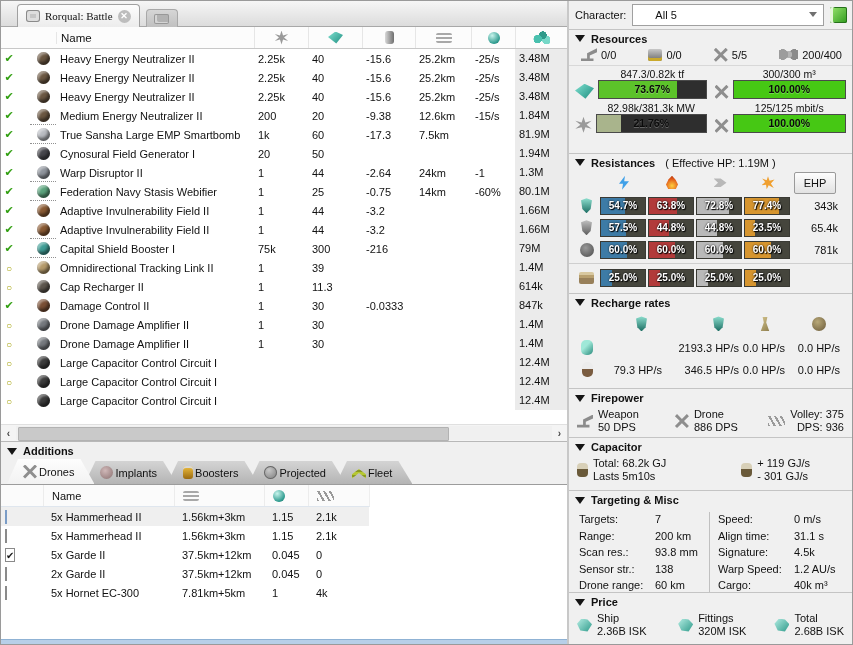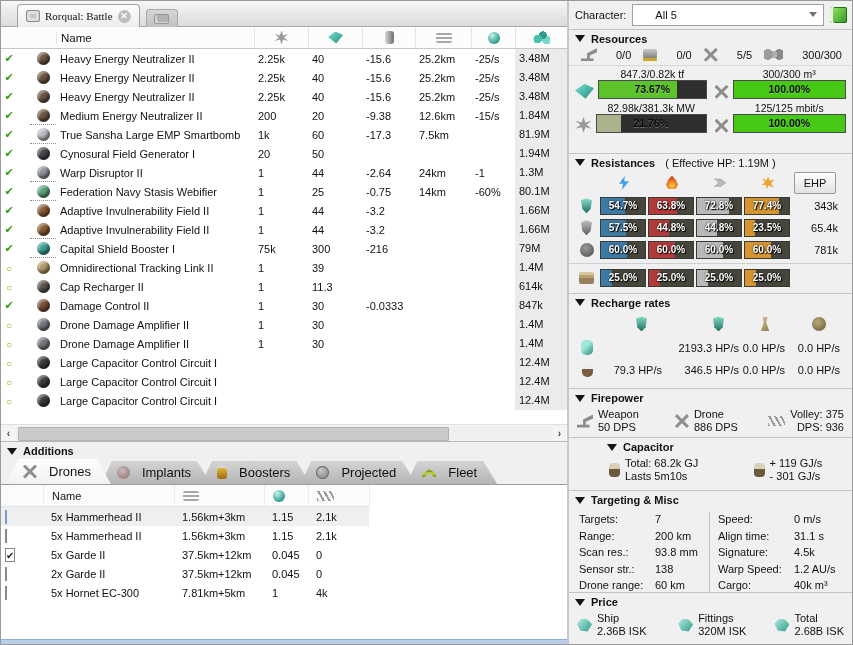--- a/index.html
+++ b/index.html
@@ -33,21 +33,21 @@
   
   .hscroll{margin-top:14px;height:16px;display:flex;align-items:center;background:#f4f4f4;border-top:1px solid #e0e0e0;}
   .sb-btn{width:15px;height:16px;display:flex;align-items:center;justify-content:center;color:#444;font-weight:bold;font-size:10px;}
   .sb-track{flex:1;height:14px;background:#f0f0f0;position:relative;}
   .sb-thumb{position:absolute;left:2px;top:1px;height:12px;width:80%;background:#c9c9c9;border:1px solid #b2b2b2;border-radius:1px;}
   
   .additions{flex:1;display:flex;flex-direction:column;border-top:1px solid #b8b8b8;background:#f0f0f0;}
   .sect-head{display:flex;align-items:center;gap:6px;padding:3px 4px 2px 6px;font-weight:bold;}
   .tri{width:0;height:0;border-left:5px solid transparent;border-right:5px solid transparent;border-top:7px solid #151515;}
   .add-tabs{display:flex;align-items:flex-end;height:25px;padding-left:6px;border-bottom:1px solid #9c9c9c;}
-  .atab{display:flex;align-items:center;gap:12px;height:23px;padding:0 20px 0 16px;margin-right:-10px;background:linear-gradient(#d4d4d4,#b4b4b4);clip-path:polygon(11px 0,calc(100% - 14px) 0,100% 100%,0 100%);font-size:13px;position:relative;}
+  .atab{display:flex;align-items:center;gap:2px;height:23px;padding:0 20px 0 16px;margin-right:-10px;background:linear-gradient(#d4d4d4,#b4b4b4);clip-path:polygon(11px 0,calc(100% - 14px) 0,100% 100%,0 100%);font-size:11px;position:relative;}
   .atab.active{background:linear-gradient(#fdfdfd,#f2f2f2);z-index:5;height:25px;}
   .drone-area{flex:1;background:#fff;position:relative;}
   .dgrid{display:grid;grid-template-columns:28px 14px 131px 90px 44px 61px;align-items:center;width:368px;}
   .dt-header{height:21px;border-bottom:1px solid #dfe6ee;background:#fbfbfb;border-right:1px solid #eee;}
   .dt-header .hcell{display:flex;align-items:center;height:21px;border-left:1px solid #ececec;padding-left:8px;}
   .drow{height:19px;}
   .drow[data-selected="true"]{background:#efefef;}
   .dcell{padding-left:8px;white-space:nowrap;}
   .cbox{width:13px;height:13px;margin-left:4px;background:#fff;border:1px solid #8a8a8a;box-sizing:border-box;text-align:center;line-height:11px;}
   .cbox[data-cb="blue"]{background:#bdd3ee;border-color:#7a9cc6;}
@@ -56,21 +56,21 @@
   
   .char-row{height:29px;display:flex;align-items:center;gap:6px;padding:0 5px 0 6px;}
   .dropdown{flex:1;height:20px;border:1px solid #a0a0a0;background:#fff;display:flex;align-items:center;padding-left:22px;position:relative;}
   .dropdown .arr{position:absolute;right:6px;top:7px;width:0;height:0;border-left:4px solid transparent;border-right:4px solid transparent;border-top:5px solid #707070;}
   .i-book{display:inline-block;width:17px;height:16px;border-radius:2px;background:linear-gradient(135deg,#9ce870,#2f9a1e);box-shadow:inset 3px 0 0 #e4f6da,inset 0 0 0 1px #25701a;}
   .sect{border-top:1px solid #c4c4c4;padding-bottom:2px;}
   .sect-title{font-weight:bold;}
   .sect-sub{font-weight:normal;margin-left:4px;}
   
   .slots-row{display:flex;align-items:center;justify-content:space-between;padding:1px 10px 3px 12px;}
-  .slot-item{display:flex;align-items:center;gap:19px;}
+  .slot-item{display:flex;align-items:center;gap:4px;}
   .res-bars{display:grid;grid-template-columns:1fr 1fr;gap:3px 8px;padding:2px 6px 6px 6px;border-top:1px solid #d8d8d8;}
   .res-bar-item{display:flex;align-items:flex-end;gap:4px;}
   .res-bar-stack{flex:1;}
   .res-bar-label{text-align:center;font-size:10.5px;white-space:nowrap;}
   .res-bar{height:17px;background:#2e2e2e;border:1px solid #4a4a4a;position:relative;}
   .res-fill{position:absolute;left:0;top:0;bottom:0;}
   .res-pct{position:absolute;inset:0;text-align:center;line-height:17px;font-size:10.5px;color:#0a0a0a;font-weight:bold;text-shadow:0 1px 0 rgba(255,255,255,.25);}
   
   .rgrid{display:grid;grid-template-columns:27px 48px 48px 48px 48px 1fr;align-items:center;padding-left:4px;}
   .ricons{height:24px;}
@@ -587,21 +587,21 @@
         <span class="slot-item">
             <i class="icn i-launcher"></i>
             <span>0/0</span>
           </span>
         <span class="slot-item">
             <i class="icn i-dronex"></i>
             <span>5/5</span>
           </span>
         <span class="slot-item">
             <i class="icn i-cal"></i>
-            <span>300/300</span>
+            <span>200/400</span>
           </span>
       </div>
       <div class="res-bars">
         <div class="res-bar-item">
           <i class="icn i-chip" style="width:19px;height:15px;"></i>
           <div class="res-bar-stack">
               <div class="res-bar-label">847.3/0.82k tf</div>
             <div class="res-bar">
                 <span class="res-fill" style="width: 73.67%; background: rgb(92, 195, 42);"></span>
                 <span class="res-pct">73.67%</span>
@@ -811,21 +811,21 @@
             <i class="icn i-dronex"></i>
             <span class="tx"><span>Drone</span><br><span>886 DPS</span></span>
           </div>
         <div class="it it3">
             <i class="icn i-volley"></i>
             <span class="tx"><span>Volley: 375</span><br><span>DPS: 936</span></span>
           </div>
       </div>
     </div>
 
-    <div class="sect" style="height:52px;padding-left:32px;">
+    <div class="sect" style="height:52px;">
       <div class="sect-head">
         <span class="tri"></span>
         <span class="sect-title">Capacitor</span>
       </div>
       <div class="items3">
         <div class="it" style="flex:1.6;">
             <i class="icn i-capgold"></i>
             <span class="tx"><span>Total: 68.2k GJ</span><br><span>Lasts 5m10s</span></span>
           </div>
         <div class="it" style="flex:1;">

